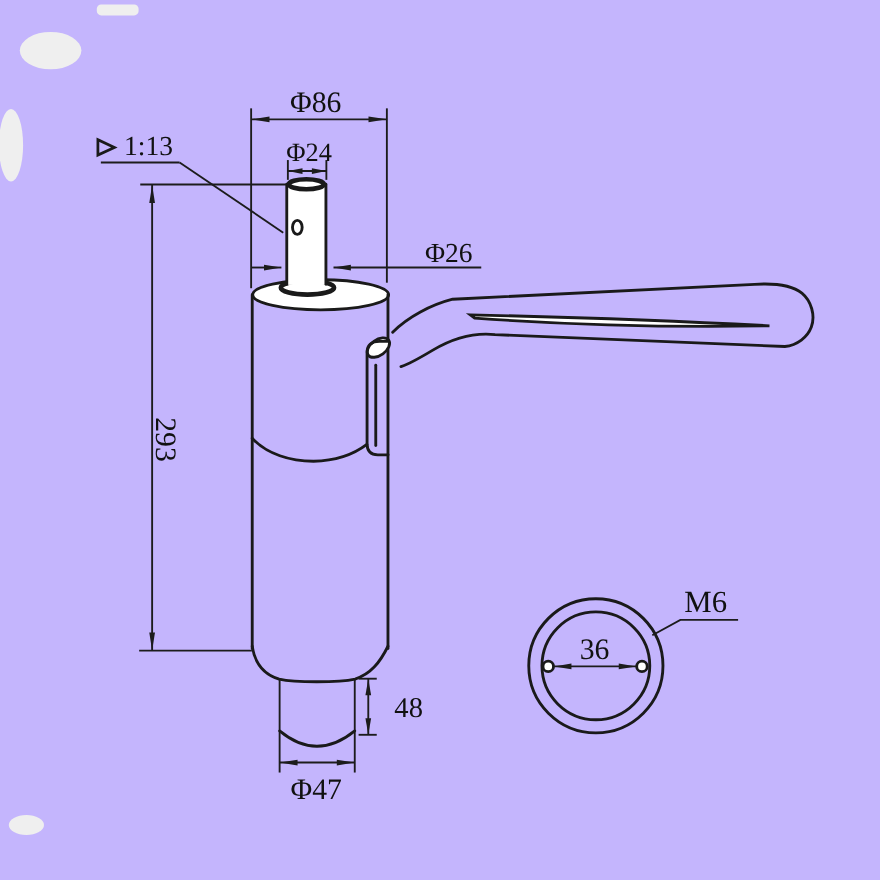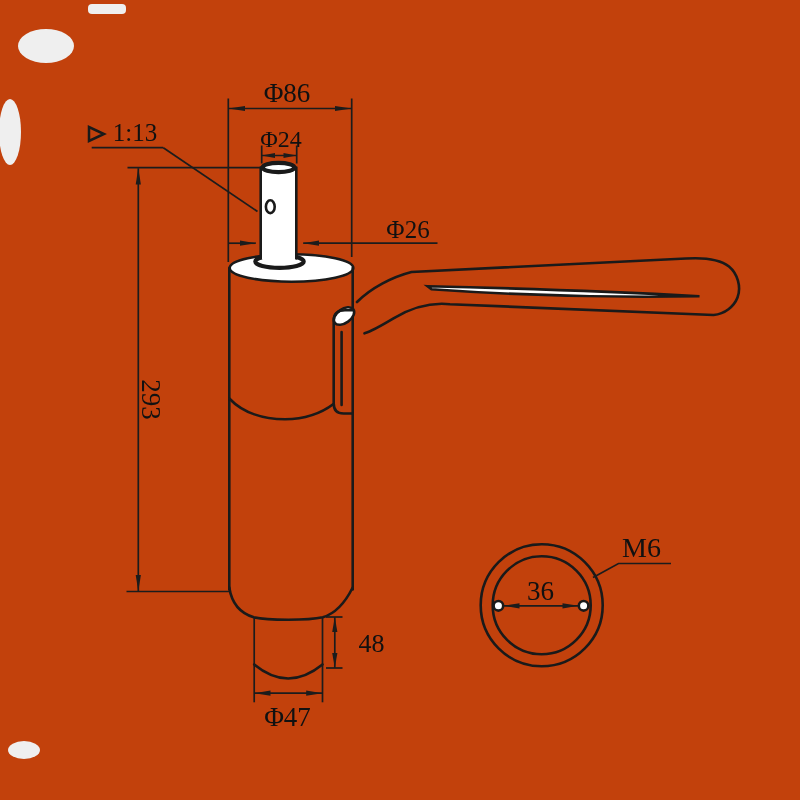--- a/index.html
+++ b/index.html
@@ -1,16 +1,16 @@
 <!DOCTYPE html>
 <html><head>
 <meta charset="utf-8">
 <style>
   html,body{margin:0;padding:0;background:#ffffff;}
-  .canvas{position:relative;width:800px;height:800px;background:#c2410c;overflow:hidden;
+  .canvas{position:relative;width:800px;height:800px;background:#c4b5fd;overflow:hidden;
           font-family:"Liberation Serif","DejaVu Serif",serif;}
   svg{display:block;}
   .part{stroke:#1a1a1a;fill:none;stroke-width:2.6;stroke-linecap:round;}
   .partw{stroke:#1a1a1a;fill:#ffffff;stroke-width:2.6;}
   .thick{stroke:#1a1a1a;fill:#ffffff;stroke-width:4.2;}
   .dim{stroke:#1c1c1c;fill:none;stroke-width:1.7;stroke-linecap:butt;}
   .arr{fill:#1c1c1c;stroke:none;}
   text{fill:#111111;font-family:"Liberation Serif","DejaVu Serif",serif;}
   .smudge{fill:#efefef;}
 </style>

